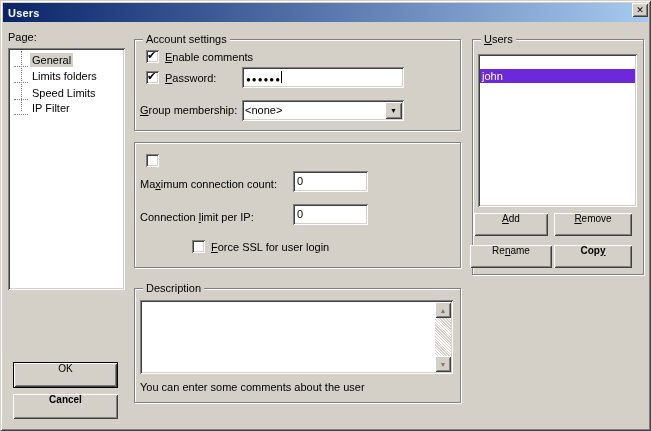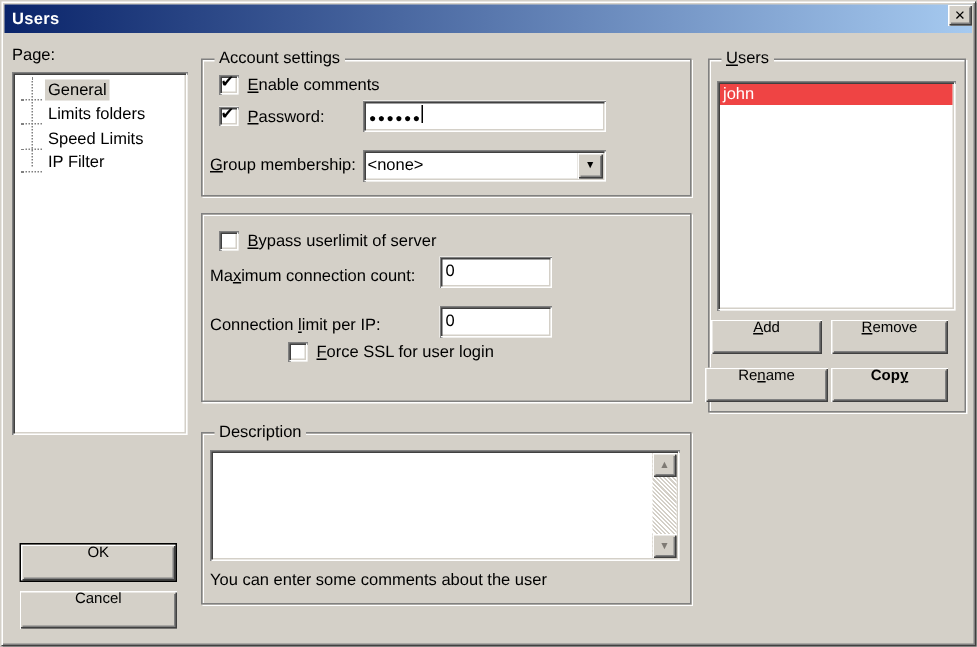--- a/index.html
+++ b/index.html
@@ -82,21 +82,21 @@
   .tree { position:absolute; }
   .tree .vline { position:absolute; left:13px; top:3px; width:1px; height:60px; border-left:1px dotted #808080; }
   .tree-item { position:absolute; left:6px; height:16px; display:flex; align-items:flex-end; white-space:nowrap; }
   .tree-item .hline { width:14px; height:1px; border-top:1px dotted #808080; margin-right:2px; }
   .tree-item .ti-label { padding:0 2px; line-height:14px; }
   .tree-item.selected .ti-label { background:#d4d0c8; }
 
   
   .listbox { position:absolute; }
   .list-item { position:absolute; left:2px; right:2px; top:2px; height:14px; line-height:14px; padding-left:2px; }
-  .list-item.selected { background:#ef4444; color:#fff; }
+  .list-item.selected { background:#6d28d9; color:#fff;margin-top:13px; }
 
   
   .textarea { position:absolute; }
   .scrollbar {
     position:absolute; top:2px; right:2px; bottom:2px; width:16px;
     background:repeating-linear-gradient(45deg,#ffffff 0 1px,#d4d0c8 1px 2px);
   }
   .scroll-btn {
     position:absolute; left:0; width:16px; height:16px; background:#d4d0c8;
     box-shadow: inset 1px 1px 0 #ffffff, inset -1px -1px 0 #404040,
@@ -134,21 +134,21 @@
     </div>
     <div class="tree-item" style="top:51px;">
       <span class="hline"></span>
       <span class="ti-label">IP Filter</span>
     </div>
   </div>
 
   <div class="btn default" style="left:13px; top:362px; width:105px; height:26px;">
     <span>OK</span>
   </div>
-  <div class="btn" style="left:13px; top:394px; width:105px; height:25px;">
+  <div class="btn" style="left:13px; top:394px; width:105px; height:25px;font-weight:bold;">
     <span>Cancel</span>
   </div>
 
   <div class="groupbox" style="left:134px; top:39px; width:327px; height:92px;">
     <span class="legend">Account settings</span>
   </div>
   <div class="checkrow" style="left:146px; top:50px;">
     <span class="checkbox">
         <span class="mark">✔</span>
       </span>
@@ -169,31 +169,30 @@
     <span class="combo-btn">
         <span>▼</span>
       </span>
   </div>
 
   <div class="groupbox" style="left:134px; top:142px; width:327px; height:126px;"></div>
   <div class="checkrow" style="left:146px; top:154px;">
     <span class="checkbox">
         <span class="mark"></span>
       </span>
-    <span><span></span><span class="mnemonic">B</span><span>ypass userlimit of server</span></span>
   </div>
   <div class="label" style="left:140px; top:178px;"><span>Ma</span><span class="mnemonic">x</span><span>imum connection count:</span></div>
   <div class="field sunken" style="left:293px; top:171px; width:75px; height:21px;">
     <span>0</span>
   </div>
   <div class="label" style="left:140px; top:211px;text-align:right;"><span>Connection </span><span class="mnemonic">l</span><span>imit per IP:</span></div>
   <div class="field sunken" style="left:293px; top:204px; width:75px; height:21px;">
     <span>0</span>
   </div>
-  <div class="checkrow" style="left:146px; top:228px;padding-left:46px;">
+  <div class="checkrow" style="left:146px; top:240px;padding-left:46px;">
     <span class="checkbox">
         <span class="mark"></span>
       </span>
     <span><span></span><span class="mnemonic">F</span><span>orce SSL for user login</span></span>
   </div>
 
   <div class="groupbox" style="left:134px; top:288px; width:327px; height:115px;">
     <span class="legend">Description</span>
   </div>
   <div class="textarea sunken" style="left:140px; top:300px; width:313px; height:74px;">

